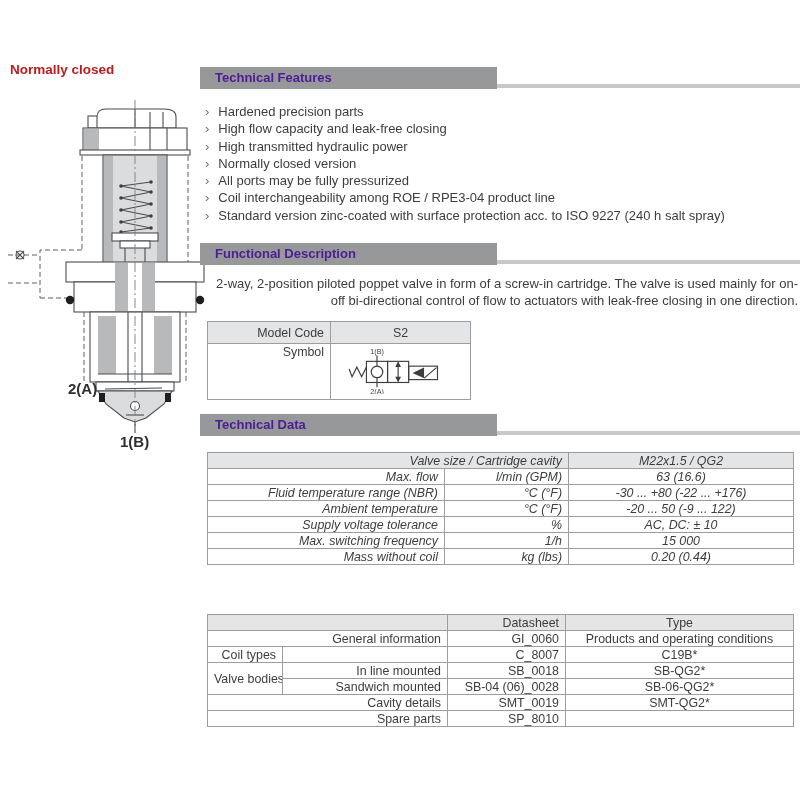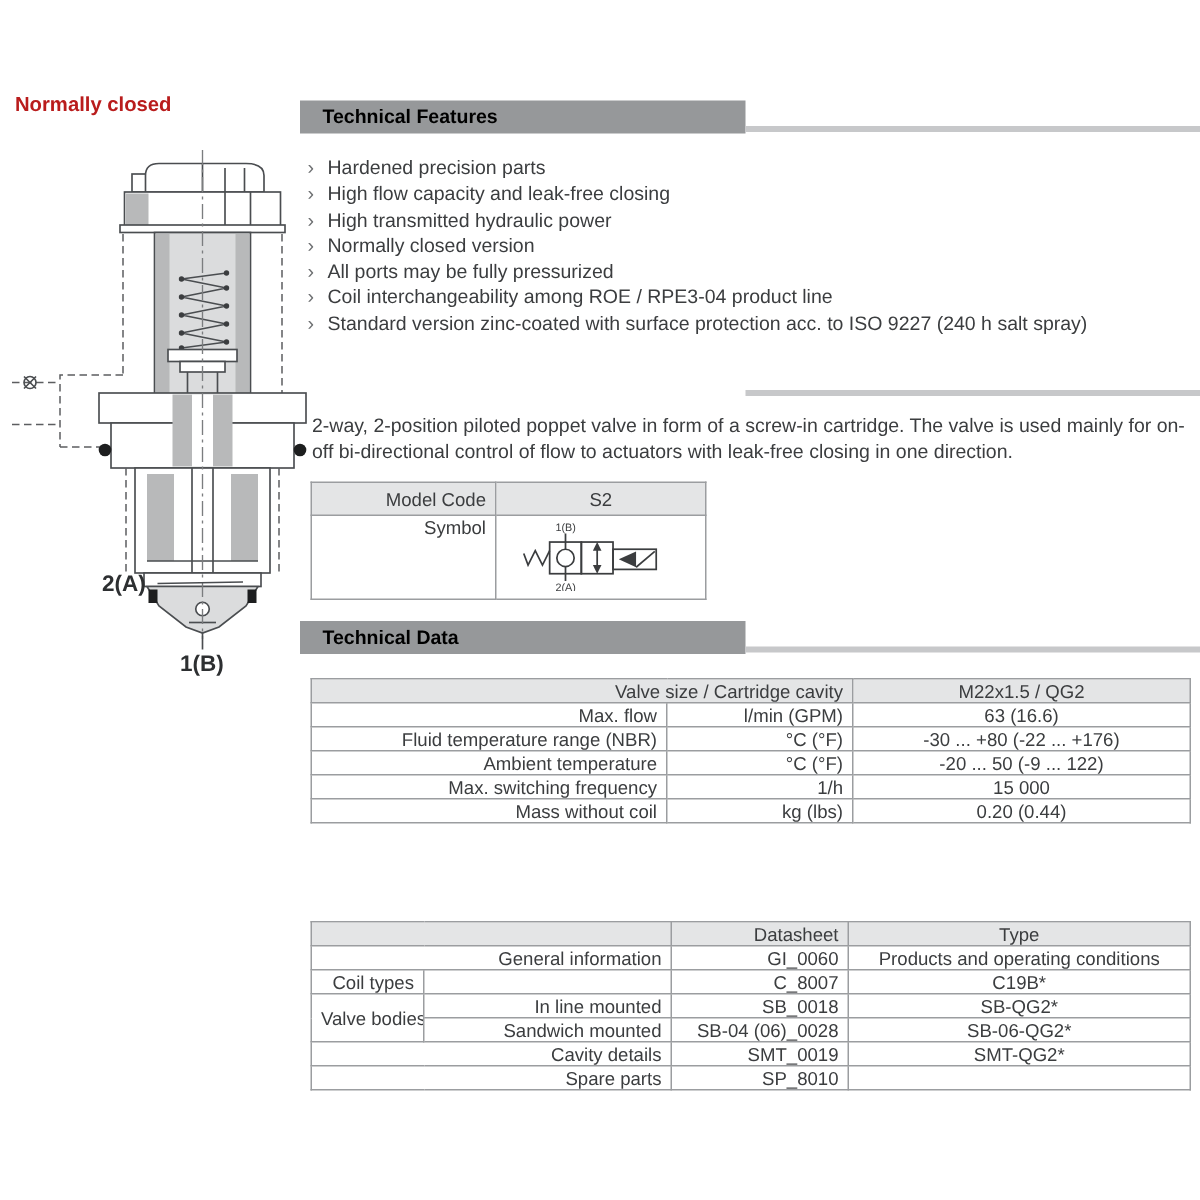--- a/index.html
+++ b/index.html
@@ -6,47 +6,47 @@
   html,body { background:#ffffff; }
   body { font-family:"Liberation Sans","DejaVu Sans",sans-serif; color:#3b3d3f; }
   .page { position:relative; width:800px; height:800px; background:#ffffff; overflow:hidden; }
 
   
   .variant-title { position:absolute; left:10px; top:62px; font-size:13.5px; font-weight:bold; color:#b91c1c; }
 
   
   .section-bar { position:absolute; left:200px; width:600px; height:22px; }
   .section-bar .bar-dark { position:absolute; left:0; top:0; width:297px; height:22px;
-      background:#96989a; color:#000000; font-size:13px; font-weight:bold;
+      background:#96989a; color:#4c1d95; font-size:13px; font-weight:bold;
       line-height:22px; padding-left:15px; }
   .section-bar .bar-strip { position:absolute; left:297px; right:0; bottom:1px; height:4px; background:#c7c8ca; }
 
   
   .features-list { position:absolute; left:205px; top:103px; width:592px; list-style:none; }
   .features-list li { font-size:13px; line-height:17.3px; color:#3b3d3f; display:flex; }
   .features-list .bullet { color:#6e7072; margin-right:9px; flex:0 0 auto; }
 
   
-  .func-text { position:absolute; left:208px; top:276px; width:590px; font-size:13px; line-height:16.8px; color:#3b3d3f; }
+  .func-text { position:absolute; left:208px; top:276px; width:590px; font-size:13px; line-height:16.8px; color:#3b3d3f;text-align:right; }
 
   
   table { border-collapse:collapse; table-layout:fixed; }
   td, th { border:1px solid #9b9da0; font-size:12.4px; font-weight:normal;
            padding:1px 6px; color:#3b3d3f; overflow:hidden; white-space:nowrap; text-align:right; }
   .cell-gray { background:#e4e5e6; }
   .cell-center { text-align:center; }
 
   .model-table-wrap { position:absolute; left:207px; top:321px; }
   .model-table { width:263px; }
   .model-table td { height:22px; }
   .model-table td.symbol-cell { height:51px; padding:2px 2px; }
   .model-table td.symbol-label { vertical-align:top; }
 
   .tech-table-wrap { position:absolute; left:207px; top:452px; }
-  .tech-table { width:586px; }
+  .tech-table { width:586px;font-style:italic; }
   .tech-table td { height:16px; padding-top:0; padding-bottom:0; }
 
   .ref-table-wrap { position:absolute; left:207px; top:614px; }
   .ref-table { width:586px; }
   .ref-table td { height:16px; padding-top:0; padding-bottom:0; }
 
   
   .valve-drawing { position:absolute; left:0px; top:92px; }
   .d-stroke { stroke:#4a4d50; stroke-width:1.1; fill:none; }
   .d-fillwhite { fill:#ffffff; stroke:#4a4d50; stroke-width:1.1; }
@@ -179,20 +179,21 @@
         <span class="bullet">›</span>
         <span>Coil interchangeability among ROE / RPE3-04 product line</span>
       </li>
     <li>
         <span class="bullet">›</span>
         <span>Standard version zinc-coated with surface protection acc. to ISO 9227 (240 h salt spray)</span>
       </li>
   </ul>
 
   <div class="section-bar" style="top:243px;">
+    <div class="bar-dark">Functional Description</div>
     <div class="bar-strip"></div>
   </div>
   <p class="func-text">2-way, 2-position piloted poppet valve in form of a screw-in cartridge. The valve is used mainly for on-off bi-directional control of flow to actuators with leak-free closing in one direction.</p>
 
   <div class="model-table-wrap">
     <table class="model-table">
       <colgroup>
           <col style="width:123px">
           <col style="width:140px">
         </colgroup>
@@ -253,20 +254,25 @@
       </tr>
       <tr>
         <td>Fluid temperature range (NBR)</td>
         <td>°C (°F)</td>
         <td class="cell-center">-30 ... +80 (-22 ... +176)</td>
       </tr>
       <tr>
         <td>Ambient temperature</td>
         <td>°C (°F)</td>
         <td class="cell-center">-20 ... 50 (-9 ... 122)</td>
+      </tr>
+      <tr>
+        <td>Supply voltage tolerance</td>
+        <td>%</td>
+        <td class="cell-center">AC, DC: ± 10</td>
       </tr>
       <tr>
         <td>Max. switching frequency</td>
         <td>1/h</td>
         <td class="cell-center">15 000</td>
       </tr>
       <tr>
         <td>Mass without coil</td>
         <td>kg (lbs)</td>
         <td class="cell-center">0.20 (0.44)</td>

